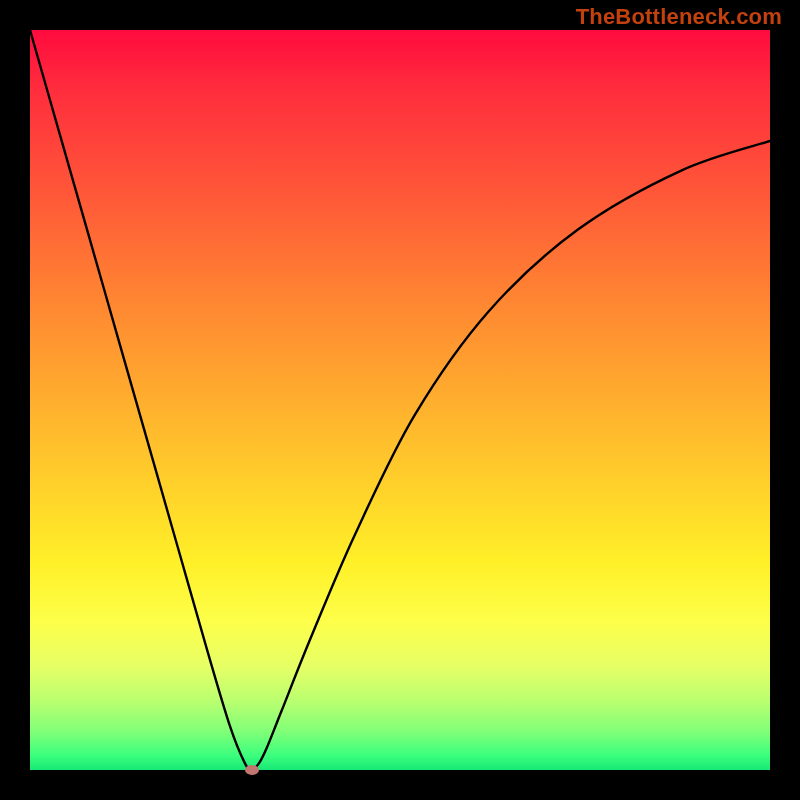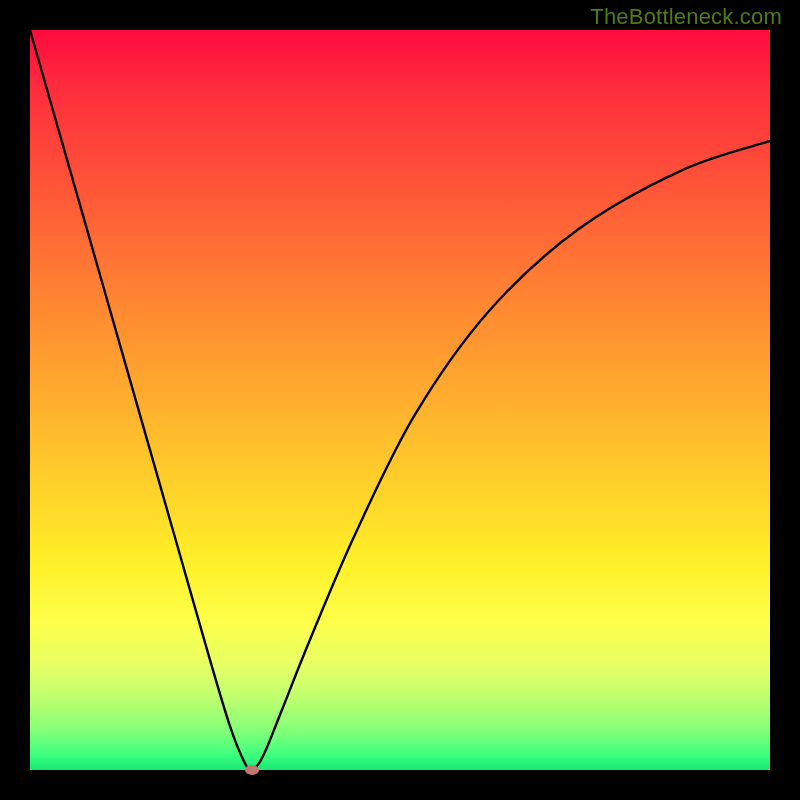--- a/index.html
+++ b/index.html
@@ -15,22 +15,22 @@
     width: 800px;
     height: 800px;
     background: #000;
   }
   .watermark {
     position: absolute;
     top: 4px;
     right: 18px;
     font-family: Arial, Helvetica, sans-serif;
     font-size: 22px;
-    font-weight: 400;
-    color: #4d7c0f;
+    font-weight: 700;
+    color: #c2410c;
     letter-spacing: 0.2px;
   }
   .plot-area {
     position: absolute;
     left: 30px;
     top: 30px;
     width: 740px;
     height: 740px;
     
     background: linear-gradient(to bottom,

